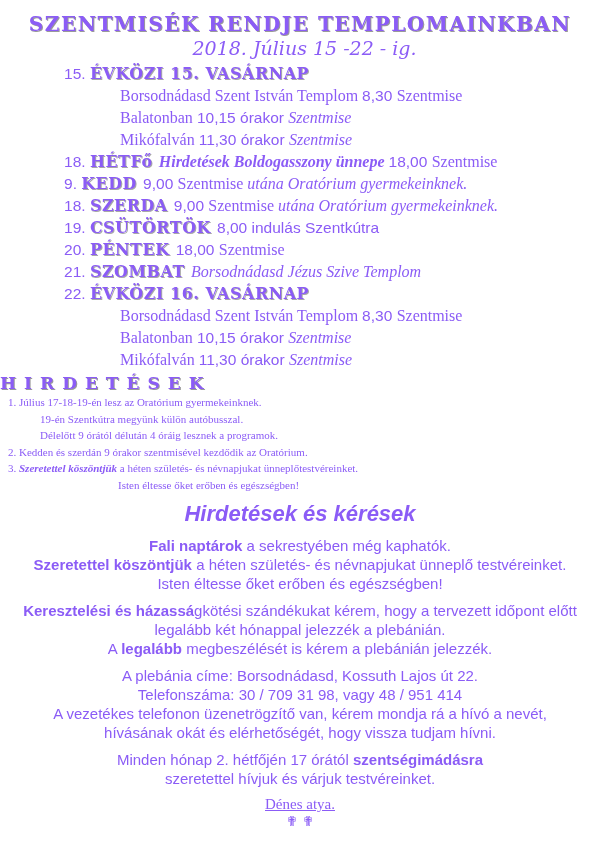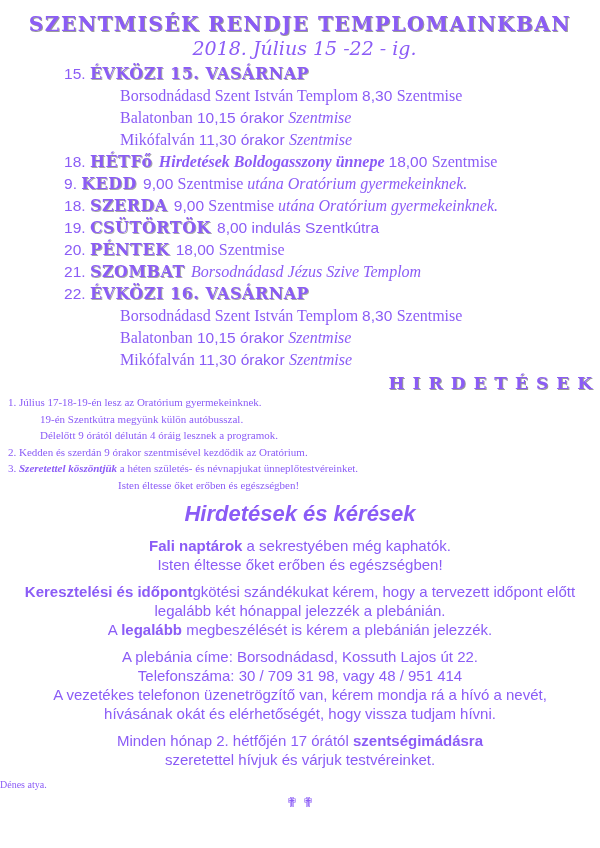--- a/index.html
+++ b/index.html
@@ -17,41 +17,41 @@
   .subtitle{
     text-align:center;font-family:"DejaVu Serif",serif;font-style:italic;
     font-size:19px;line-height:23px;margin-bottom:3px;padding-left:9px;
   }
   
   .schedule .ln{font-size:16px;line-height:22px;white-space:nowrap;}
   .schedule .i0{margin-left:64px;}
   .schedule .i1{margin-left:120px;}
   
   .hird-heading{
-    text-align:right;font-family:"DejaVu Serif",serif;font-weight:700;
+    text-align:left;font-family:"DejaVu Serif",serif;font-weight:700;
     font-size:17px;line-height:21px;letter-spacing:8px;
     text-shadow:1px 1px 0 #9a9a9a;margin-top:2px;
   }
   .hird .ln{font-size:11px;line-height:16.5px;white-space:nowrap;}
   .hird .i0{margin-left:8px;}
   .hird .i1{margin-left:40px;}
   .hird .i2{margin-left:118px;}
   
   .ker-heading{
     text-align:center;font-family:"Liberation Sans",sans-serif;
     font-weight:700;font-style:italic;font-size:22px;line-height:26px;
     margin-top:8px;margin-bottom:9px;
   }
   .ker .ln{
     font-family:"Liberation Sans",sans-serif;font-size:15px;line-height:19px;
     text-align:center;white-space:nowrap;
   }
   .ker .gap{margin-top:8px;}
   
-  .signature{font-size:10px;line-height:18px;margin-top:7px;}
+  .signature{text-align:center;font-size:15px;line-height:18px;margin-top:7px;text-decoration:underline;}
   .crosses{
     text-align:center;font-family:"DejaVu Sans",sans-serif;
     font-size:14px;line-height:16px;
   }
   
   .rs-sa{font-family:"Liberation Sans",sans-serif;font-size:0.97em;}
   .rs-sr{font-family:"Liberation Serif",serif;}
   .rs-sri{font-family:"Liberation Serif",serif;font-style:italic;}
   .rs-srbi{font-family:"Liberation Serif",serif;font-style:italic;font-weight:700;}
   .rs-deco{
@@ -96,22 +96,23 @@
       <div class="ln i1"><span class="rs-sr">Délelőtt 9 órától délután 4 óráig lesznek a programok.</span></div>
       <div class="ln i0"><span class="rs-sr">2. Kedden és szerdán 9 órakor szentmisével kezdődik az Oratórium.</span></div>
       <div class="ln i0"><span class="rs-sr">3. </span><span class="rs-srbi">Szeretettel köszöntjük</span><span class="rs-sr"> a héten születés- és névnapjukat ünneplőtestvéreinket.</span></div>
       <div class="ln i2"><span class="rs-sr">Isten éltesse őket erőben és egészségben!</span></div>
     </div>
 
   <div class="ker-heading">Hirdetések és kérések</div>
 
   <div class="ker">
       <div class="ln i0"><span class="rs-b">Fali naptárok</span><span class="rs-n"> a sekrestyében még kaphatók.</span></div>
+      <div class="ln i0"><span class="rs-b">Szeretettel köszöntjük</span><span class="rs-n"> a héten születés- és névnapjukat ünneplő testvéreinket.</span></div>
       <div class="ln i0"><span class="rs-n">Isten éltesse őket erőben és egészségben!</span></div>
-      <div class="ln i0 gap"><span class="rs-b">Keresztelési és időpont</span><span class="rs-n">gkötési szándékukat kérem, hogy a tervezett időpont előtt</span></div>
+      <div class="ln i0 gap"><span class="rs-b">Keresztelési és házassá</span><span class="rs-n">gkötési szándékukat kérem, hogy a tervezett időpont előtt</span></div>
       <div class="ln i0"><span class="rs-n">legalább két hónappal jelezzék a plebánián.</span></div>
       <div class="ln i0"><span class="rs-n">A </span><span class="rs-b">legalább</span><span class="rs-n"> megbeszélését is kérem a plebánián jelezzék.</span></div>
       <div class="ln i0 gap"><span class="rs-n">A plebánia címe: Borsodnádasd, Kossuth Lajos út 22.</span></div>
       <div class="ln i0"><span class="rs-n">Telefonszáma: 30 / 709 31 98, vagy 48 / 951 414</span></div>
       <div class="ln i0"><span class="rs-n">A vezetékes telefonon üzenetrögzítő van, kérem mondja rá a hívó a nevét,</span></div>
       <div class="ln i0"><span class="rs-n">hívásának okát és elérhetőségét, hogy vissza tudjam hívni.</span></div>
       <div class="ln i0 gap"><span class="rs-n">Minden hónap 2. hétfőjén 17 órától </span><span class="rs-b">szentségimádásra</span></div>
       <div class="ln i0"><span class="rs-n">szeretettel hívjuk és várjuk testvéreinket.</span></div>
     </div>
 

